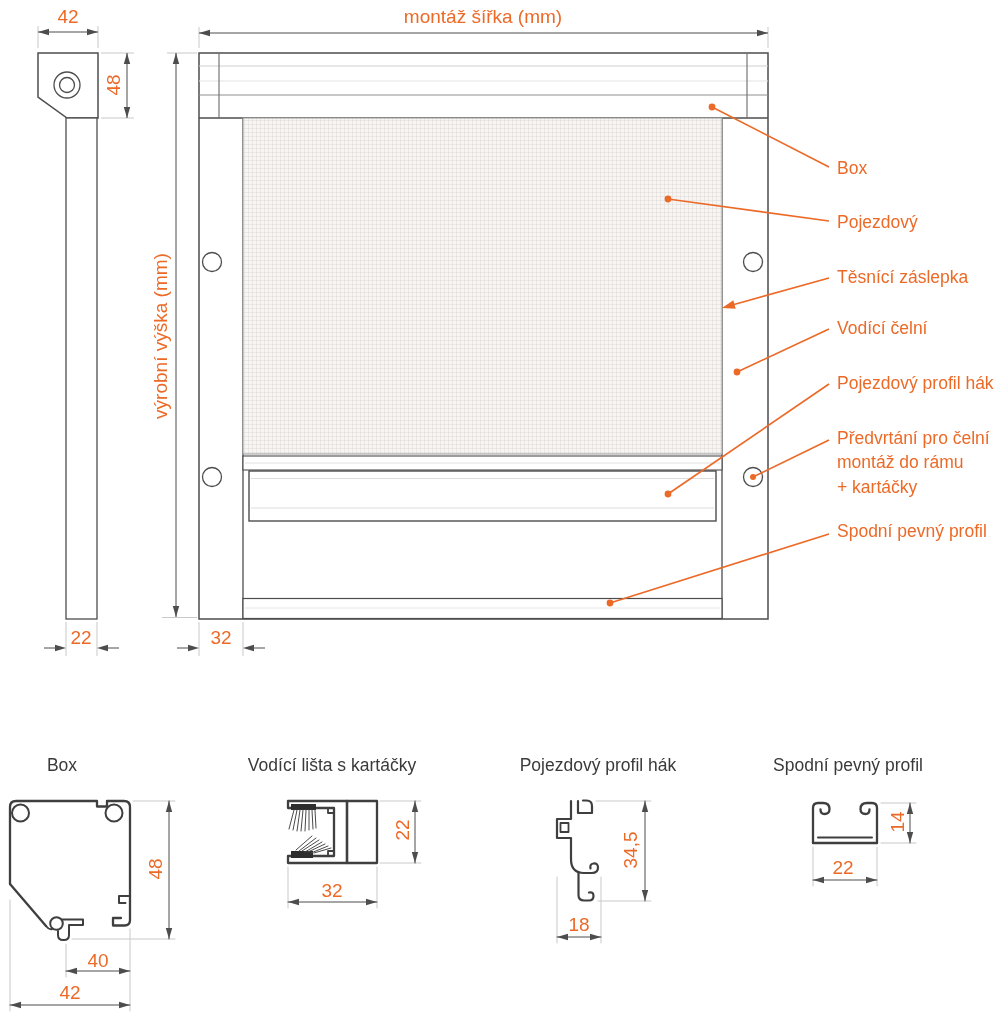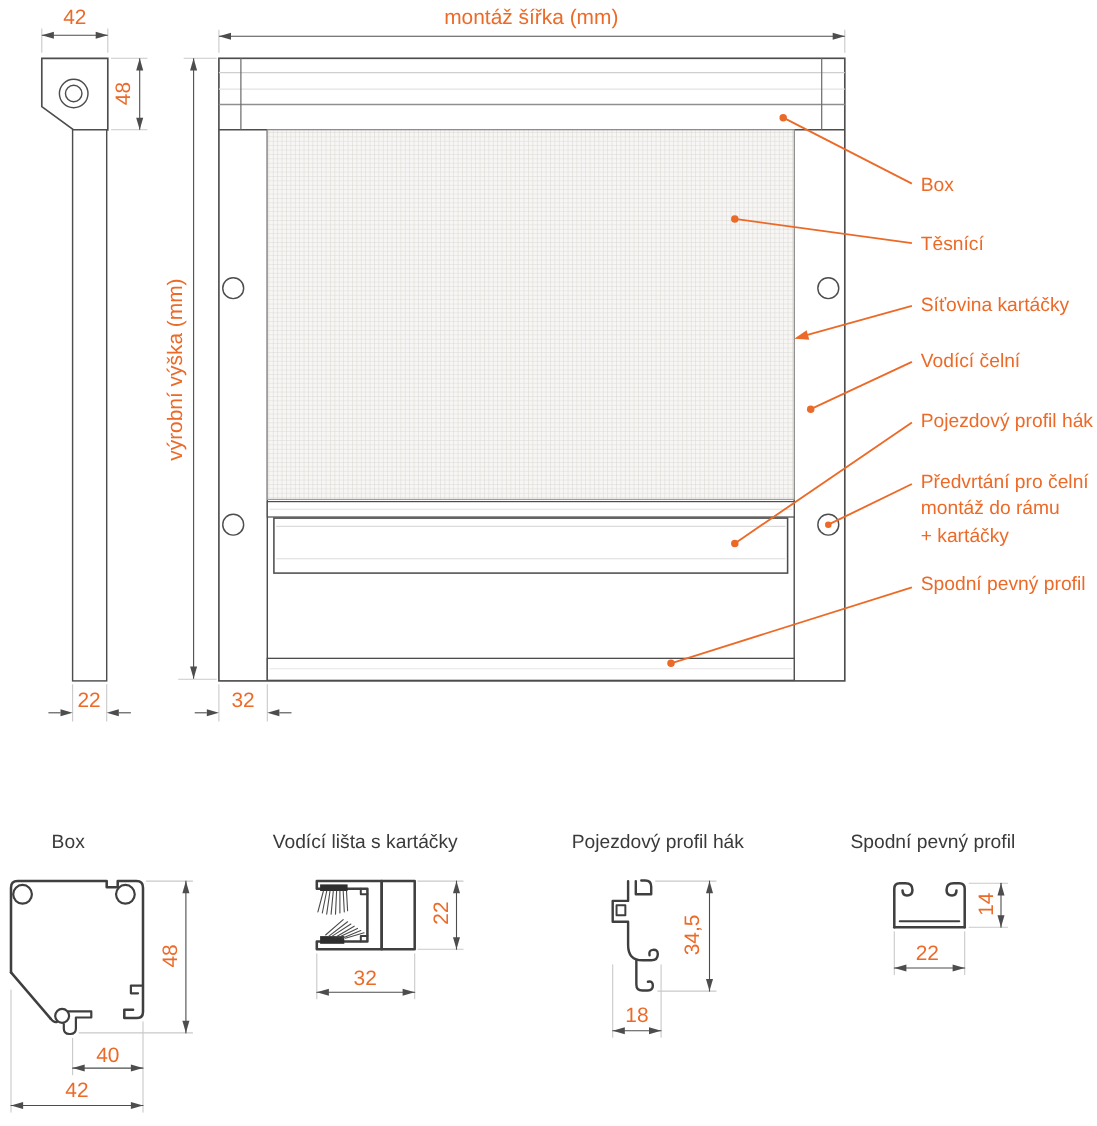--- a/index.html
+++ b/index.html
@@ -272,22 +272,22 @@
 
 <div class="dim" style="left:68px;top:16px">42</div>
 <div class="dim rot" style="left:113px;top:85px">48</div>
 <div class="dim" style="left:81px;top:637px">22</div>
 
 <div class="dim" style="left:483px;top:16px">montáž šířka (mm)</div>
 <div class="dim rot" style="left:160px;top:336px">výrobní výška (mm)</div>
 <div class="dim" style="left:221px;top:637px">32</div>
 
 <div class="callout" style="left:837px;top:168px">Box</div>
-<div class="callout" style="left:837px;top:222px">Těsnící</div>
-<div class="callout" style="left:837px;top:277px">Síťovina kartáčky</div>
+<div class="callout" style="left:837px;top:222px">Pojezdový</div>
+<div class="callout" style="left:837px;top:277px">Těsnící záslepka</div>
 <div class="callout" style="left:837px;top:328px">Vodící čelní</div>
 <div class="callout" style="left:837px;top:383px">Pojezdový profil hák</div>
 <div class="callout" style="left:837px;top:438px">Předvrtání pro čelní</div>
 <div class="callout" style="left:837px;top:462px">montáž do rámu</div>
 <div class="callout" style="left:837px;top:487px">+ kartáčky</div>
 <div class="callout" style="left:837px;top:531px">Spodní pevný profil</div>
 
 <div class="title" style="left:62px;top:766px">Box</div>
 <div class="title" style="left:332px;top:766px">Vodící lišta s kartáčky</div>
 <div class="title" style="left:598px;top:766px">Pojezdový profil hák</div>

